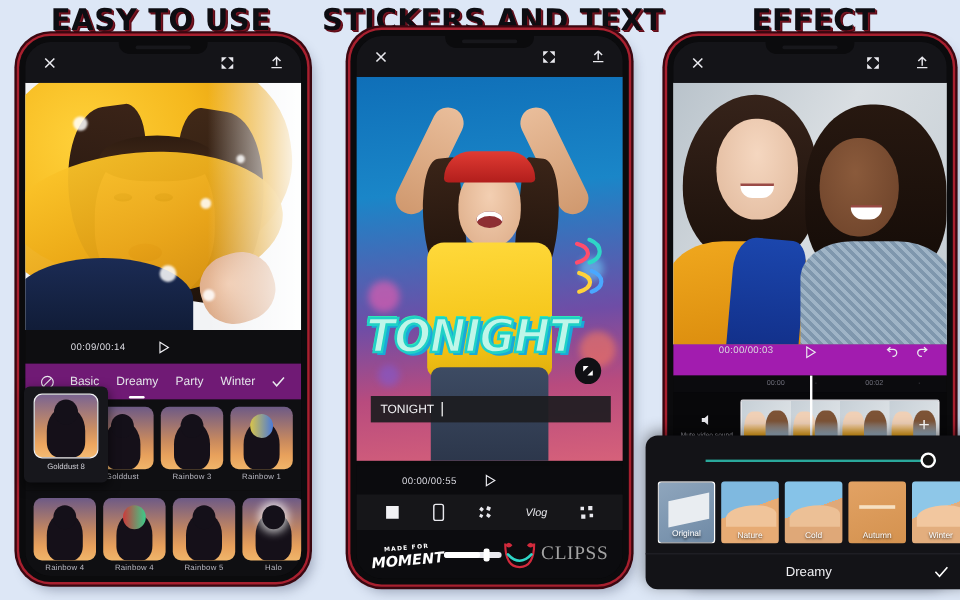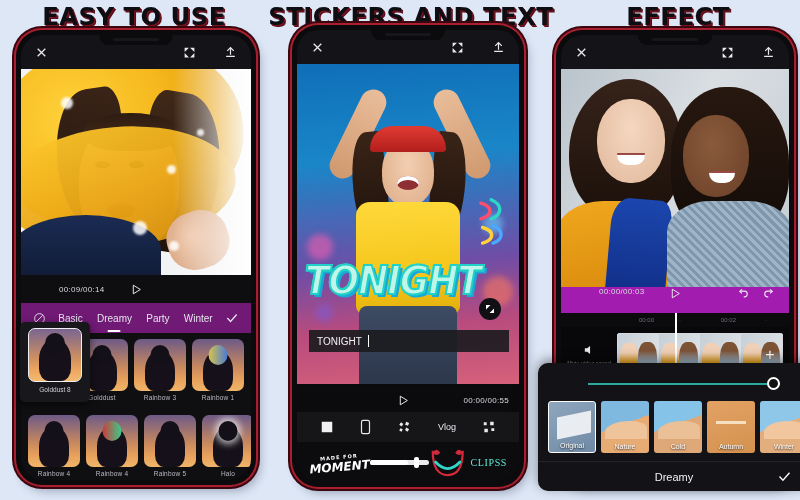--- a/index.html
+++ b/index.html
@@ -331,29 +331,29 @@
     width:32px; height:42px; border-radius:48% 48% 30% 30%; background:#151019;
   }
   .popout .img .head{
     position:absolute; bottom:27px; left:50%; transform:translateX(-50%);
     width:20px; height:21px; border-radius:50%; background:#141019;
   }
   .popout .cap{ font-size:6.5px; color:#cfcfd6; text-align:center; margin-top:4px; }
 
   
   #p2 .timeline2{
-    position:absolute; top:358px; left:0; right:10px; height:24px;
-    background:#0b0b0e; display:flex; align-items:center;justify-content:flex-end;
+    position:absolute; top:358px; left:0; right:0; height:24px;
+    background:#0b0b0e; display:flex; align-items:center;
   }
   #p2 .toolrow{
     position:absolute; top:382px; left:0; right:0; height:30px;
     background:#161619; display:flex; align-items:center; justify-content:space-around;
     padding:0 10px;
   }
-  #p2 .toollabel{ font-size:9px; color:#e7e7ec; }
+  #p2 .toollabel{ font-size:9px; color:#e7e7ec;font-style:italic; }
   #p2 .brandrow{
     position:absolute; top:412px; left:0; right:0; bottom:0;
     background:#0c0c0f; display:flex; align-items:center; justify-content:space-between;
     padding:0 12px;
   }
   .moment-logo{
     font-family:"DejaVu Sans", sans-serif;
     font-weight:900; font-style:italic; color:#fff;
     font-size:12px; line-height:10px; text-align:center;
     transform:rotate(-5deg);
@@ -363,21 +363,21 @@
     width:64px; height:5px; border-radius:3px; background:#e9e9ee; position:relative;
   }
   .slider-mini .knob{
     position:absolute; top:-3px; right:10px; width:5px; height:11px; border-radius:2px; background:#fff;
   }
   .slider-mini .fill{
     position:absolute; left:0; top:0; bottom:0; width:64%; background:#fff; border-radius:3px;
   }
   .clipss{
     font-family:"Liberation Serif", serif;
-    color:#5eead4; font-size:10px; letter-spacing:.6px;
+    color:#a3a3a3; font-size:16px; letter-spacing:.6px;
   }
 
   
   #p3 .timeline3{
     position:absolute; top:252px; left:0; right:0; height:26px;
     background:#a21caf; display:flex; align-items:flex-start;
   }
   #p3 .ruler{
     position:absolute; top:278px; left:0; right:0; height:14px;
     background:#0b0b0e; color:#6d6d78; font-size:6px;

